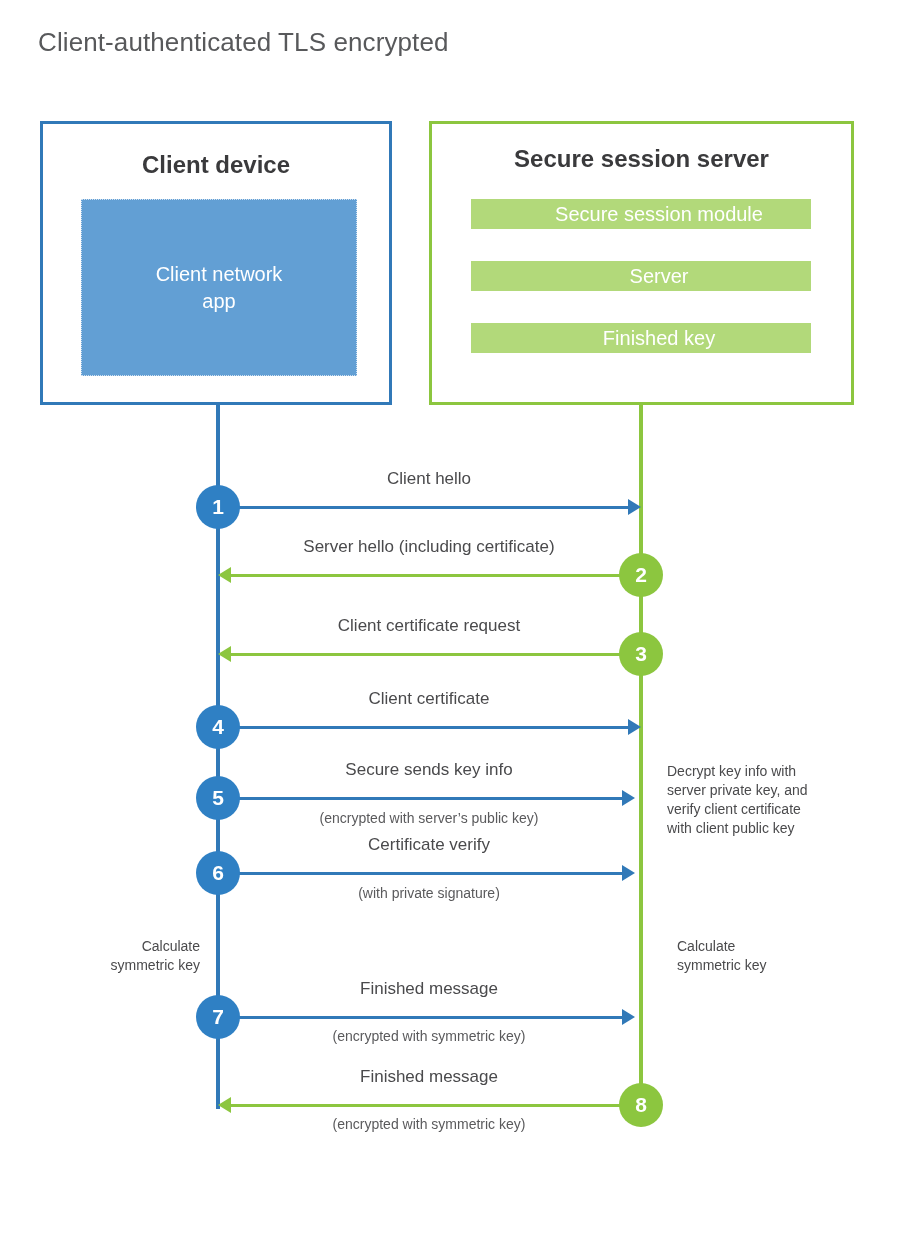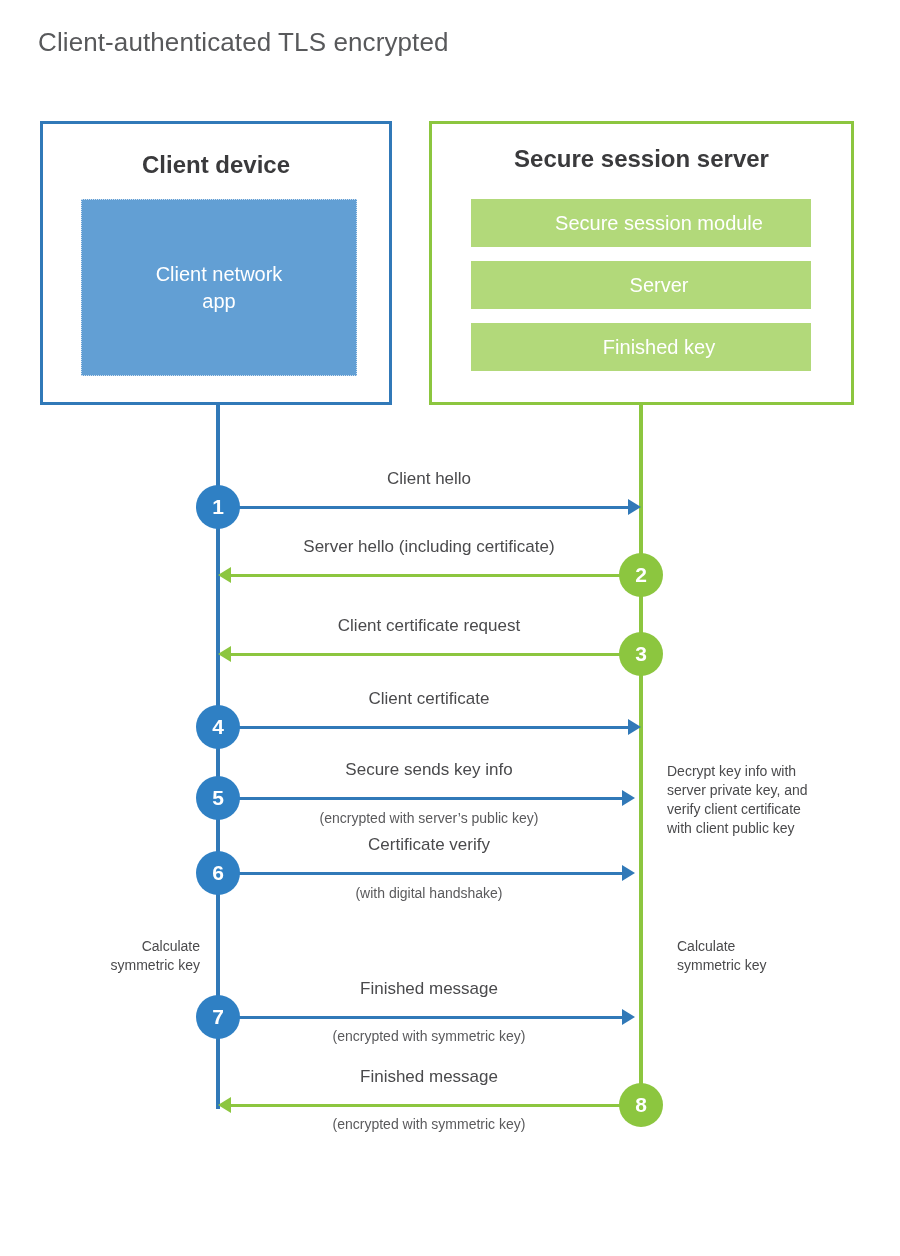--- a/index.html
+++ b/index.html
@@ -86,21 +86,21 @@
     line-height: 1.35;
     text-align: center;
     white-space: pre-line;
   }
 
   
   .server-bar {
     position: absolute;
     left: 39px;
     width: 340px;
-    height: 48px;
+    height: 30px;
     background: #b2d97a;
     display: flex;
     align-items: center;
     justify-content: center;
     color: #ffffff;
     font-size: 20px;
     box-sizing: border-box;
     padding-left: 36px;
   }
   #server-bar-0 { top: 75px; }
@@ -273,21 +273,21 @@
     <div class="step-circle blue" style="left:196px">5</div>
     <div class="msg-label" style="left:429px;top:-38px">Secure sends key info</div>
     <div class="msg-sub" style="left:429px;top:12px">(encrypted with server’s public key)</div>
   </div>
 
   <div class="msg" style="top:873px">
     <div class="shaft blue" style="left:218px;width:404px"></div>
     <div class="head right blue" style="left:622px"></div>
     <div class="step-circle blue" style="left:196px">6</div>
     <div class="msg-label" style="left:429px;top:-38px">Certificate verify</div>
-    <div class="msg-sub" style="left:429px;top:12px">(with digital handshake)</div>
+    <div class="msg-sub" style="left:429px;top:12px">(with private signature)</div>
   </div>
 
   <div class="msg" style="top:1017px">
     <div class="shaft blue" style="left:218px;width:404px"></div>
     <div class="head right blue" style="left:622px"></div>
     <div class="step-circle blue" style="left:196px">7</div>
     <div class="msg-label" style="left:429px;top:-38px">Finished message</div>
     <div class="msg-sub" style="left:429px;top:11px">(encrypted with symmetric key)</div>
   </div>
 

